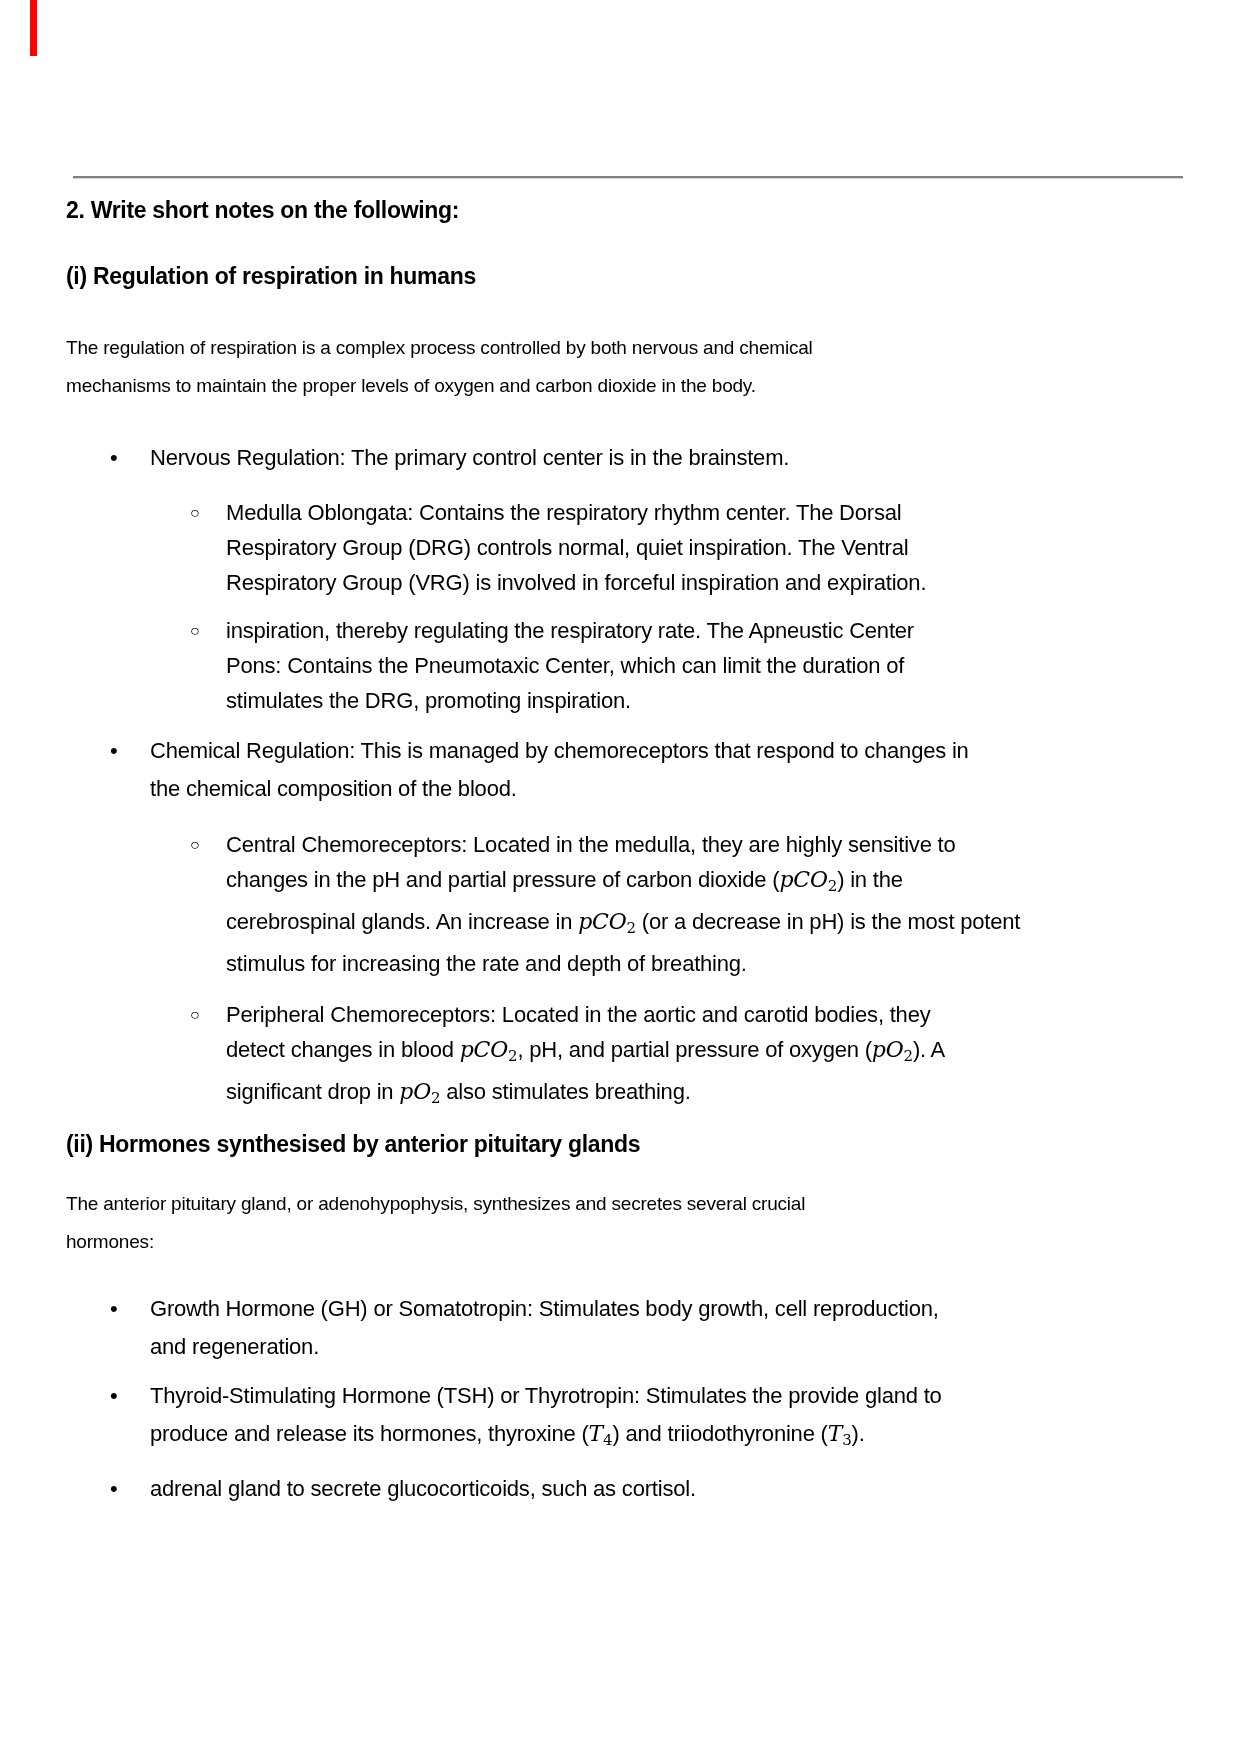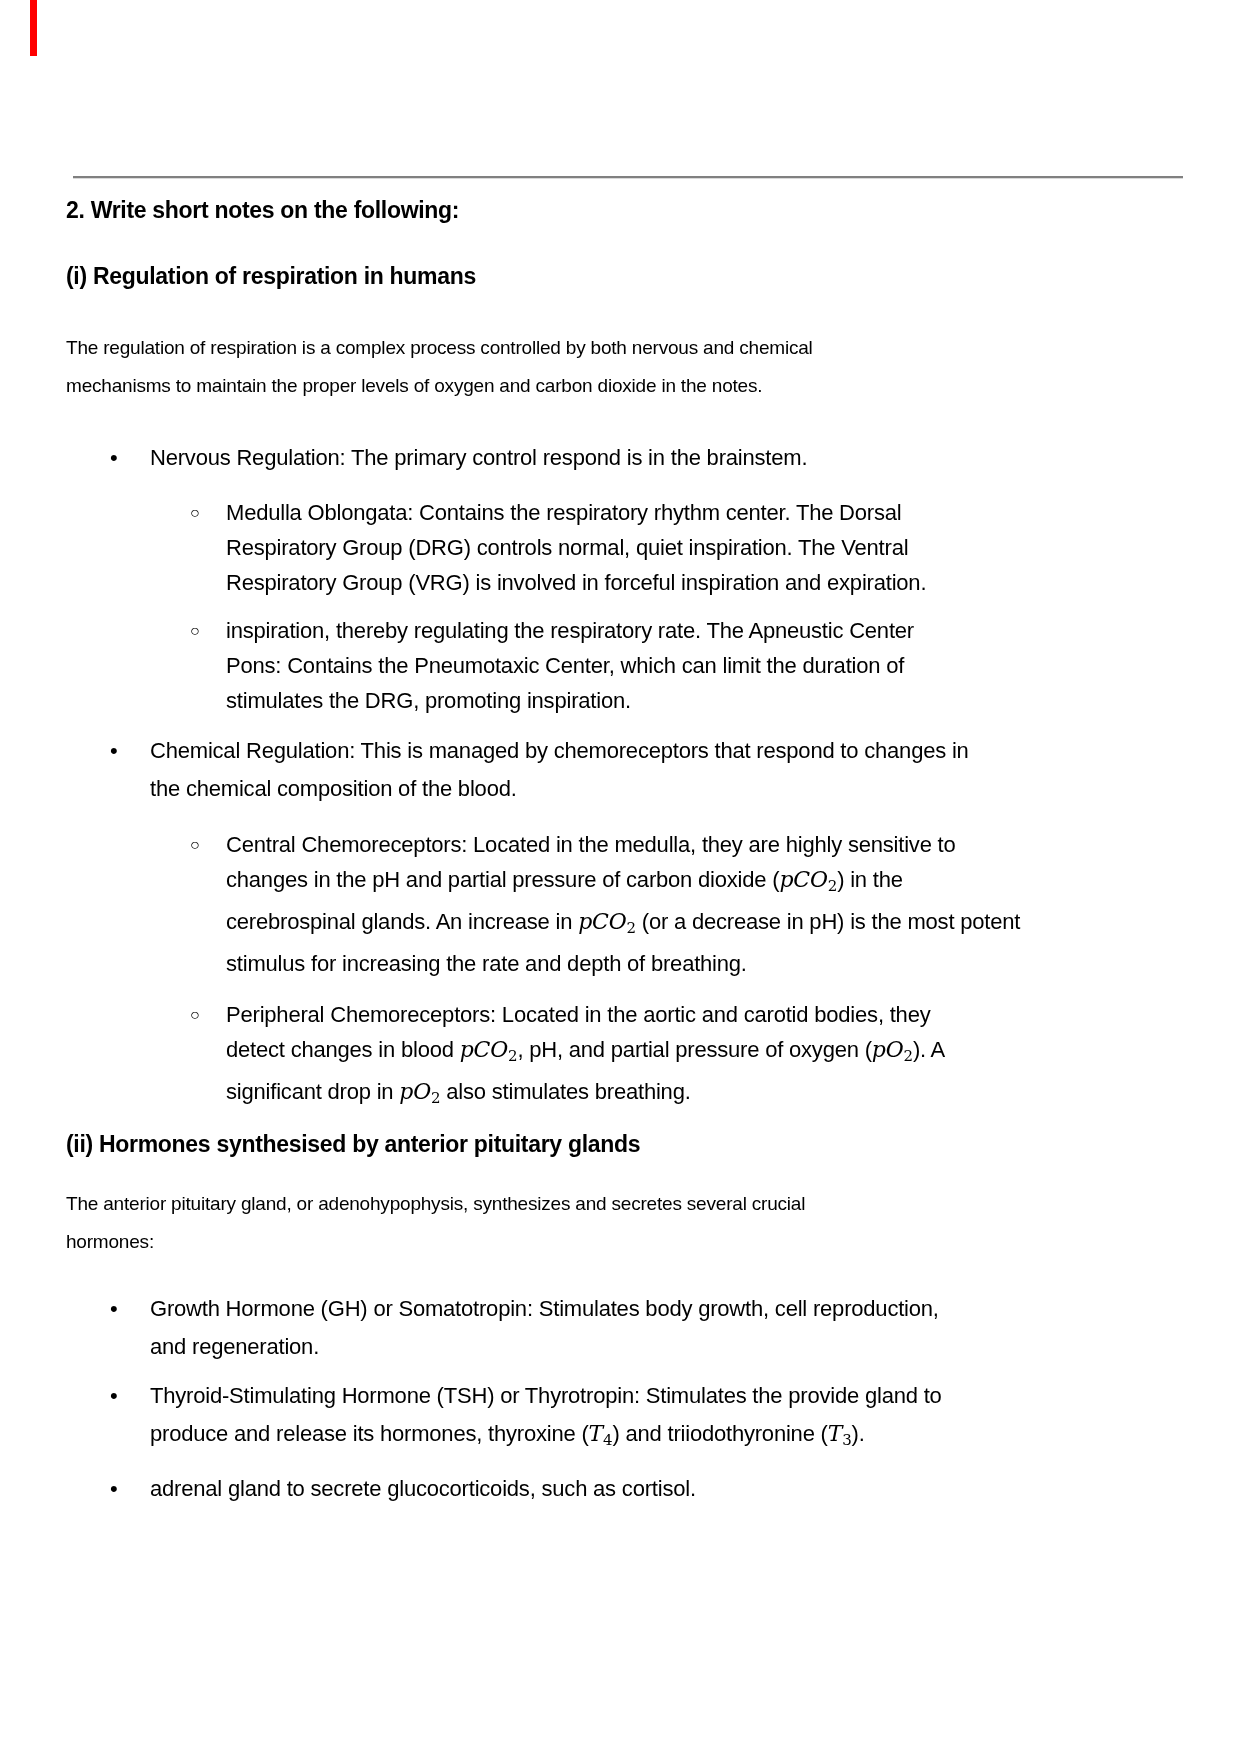--- a/index.html
+++ b/index.html
@@ -98,27 +98,27 @@
   <div class="top-rule"></div>
 
   <div class="content">
 
     <div class="heading qheading">2. Write short notes on the following:</div>
 
     <div class="heading h-i">(i) Regulation of respiration in humans</div>
 
     <div class="para para-1">
         <div class="tline"><span>The regulation of respiration is a complex process controlled by both nervous and chemical</span></div>
-        <div class="tline"><span>mechanisms to maintain the proper levels of oxygen and carbon dioxide in the notes.</span></div>
+        <div class="tline"><span>mechanisms to maintain the proper levels of oxygen and carbon dioxide in the body.</span></div>
       </div>
 
     <div class="bullet lvl1 mt-b1">
       <span class="marker">•</span>
       <div class="btext">
-          <div class="tline"><span class="seg-b">Nervous Regulation:</span><span> The primary control respond is in the brainstem.</span></div>
+          <div class="tline"><span class="seg-b">Nervous Regulation:</span><span> The primary control center is in the brainstem.</span></div>
         </div>
     </div>
 
     <div class="bullet lvl2 mt-sub1">
       <span class="marker">○</span>
       <div class="btext">
           <div class="tline"><span class="seg-b">Medulla Oblongata:</span><span> Contains the respiratory rhythm center. The Dorsal</span></div>
           <div class="tline"><span>Respiratory Group (DRG) controls normal, quiet inspiration. The Ventral</span></div>
           <div class="tline"><span>Respiratory Group (VRG) is involved in forceful inspiration and expiration.</span></div>
         </div>

